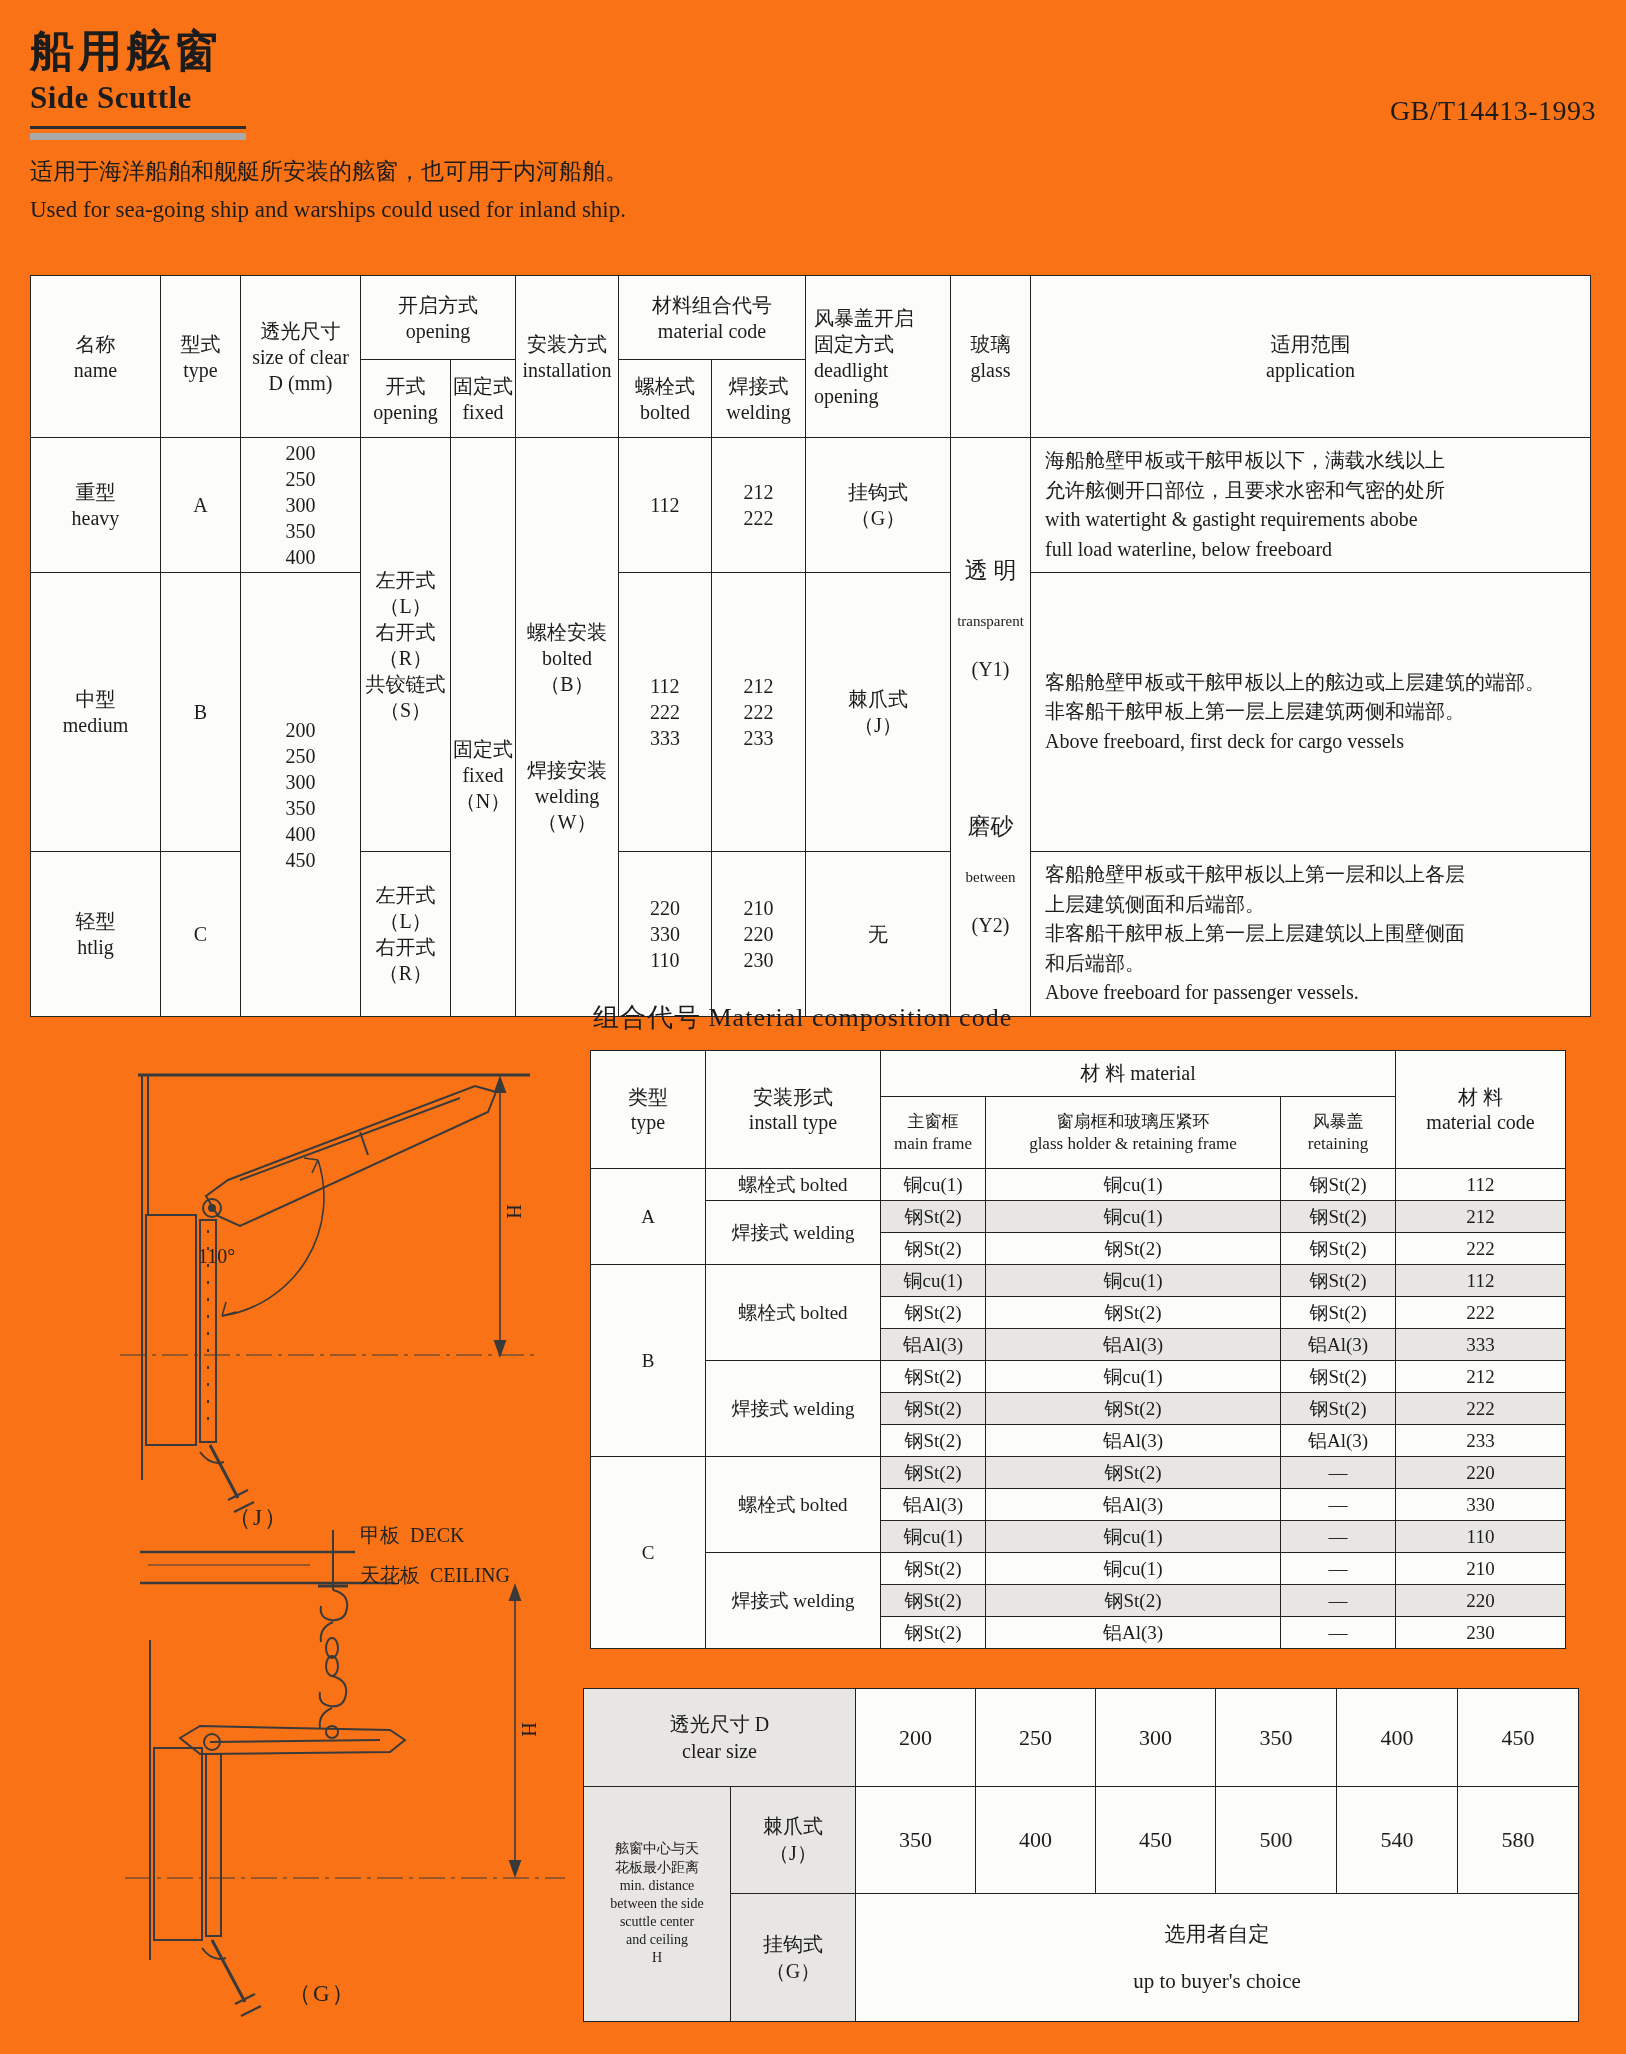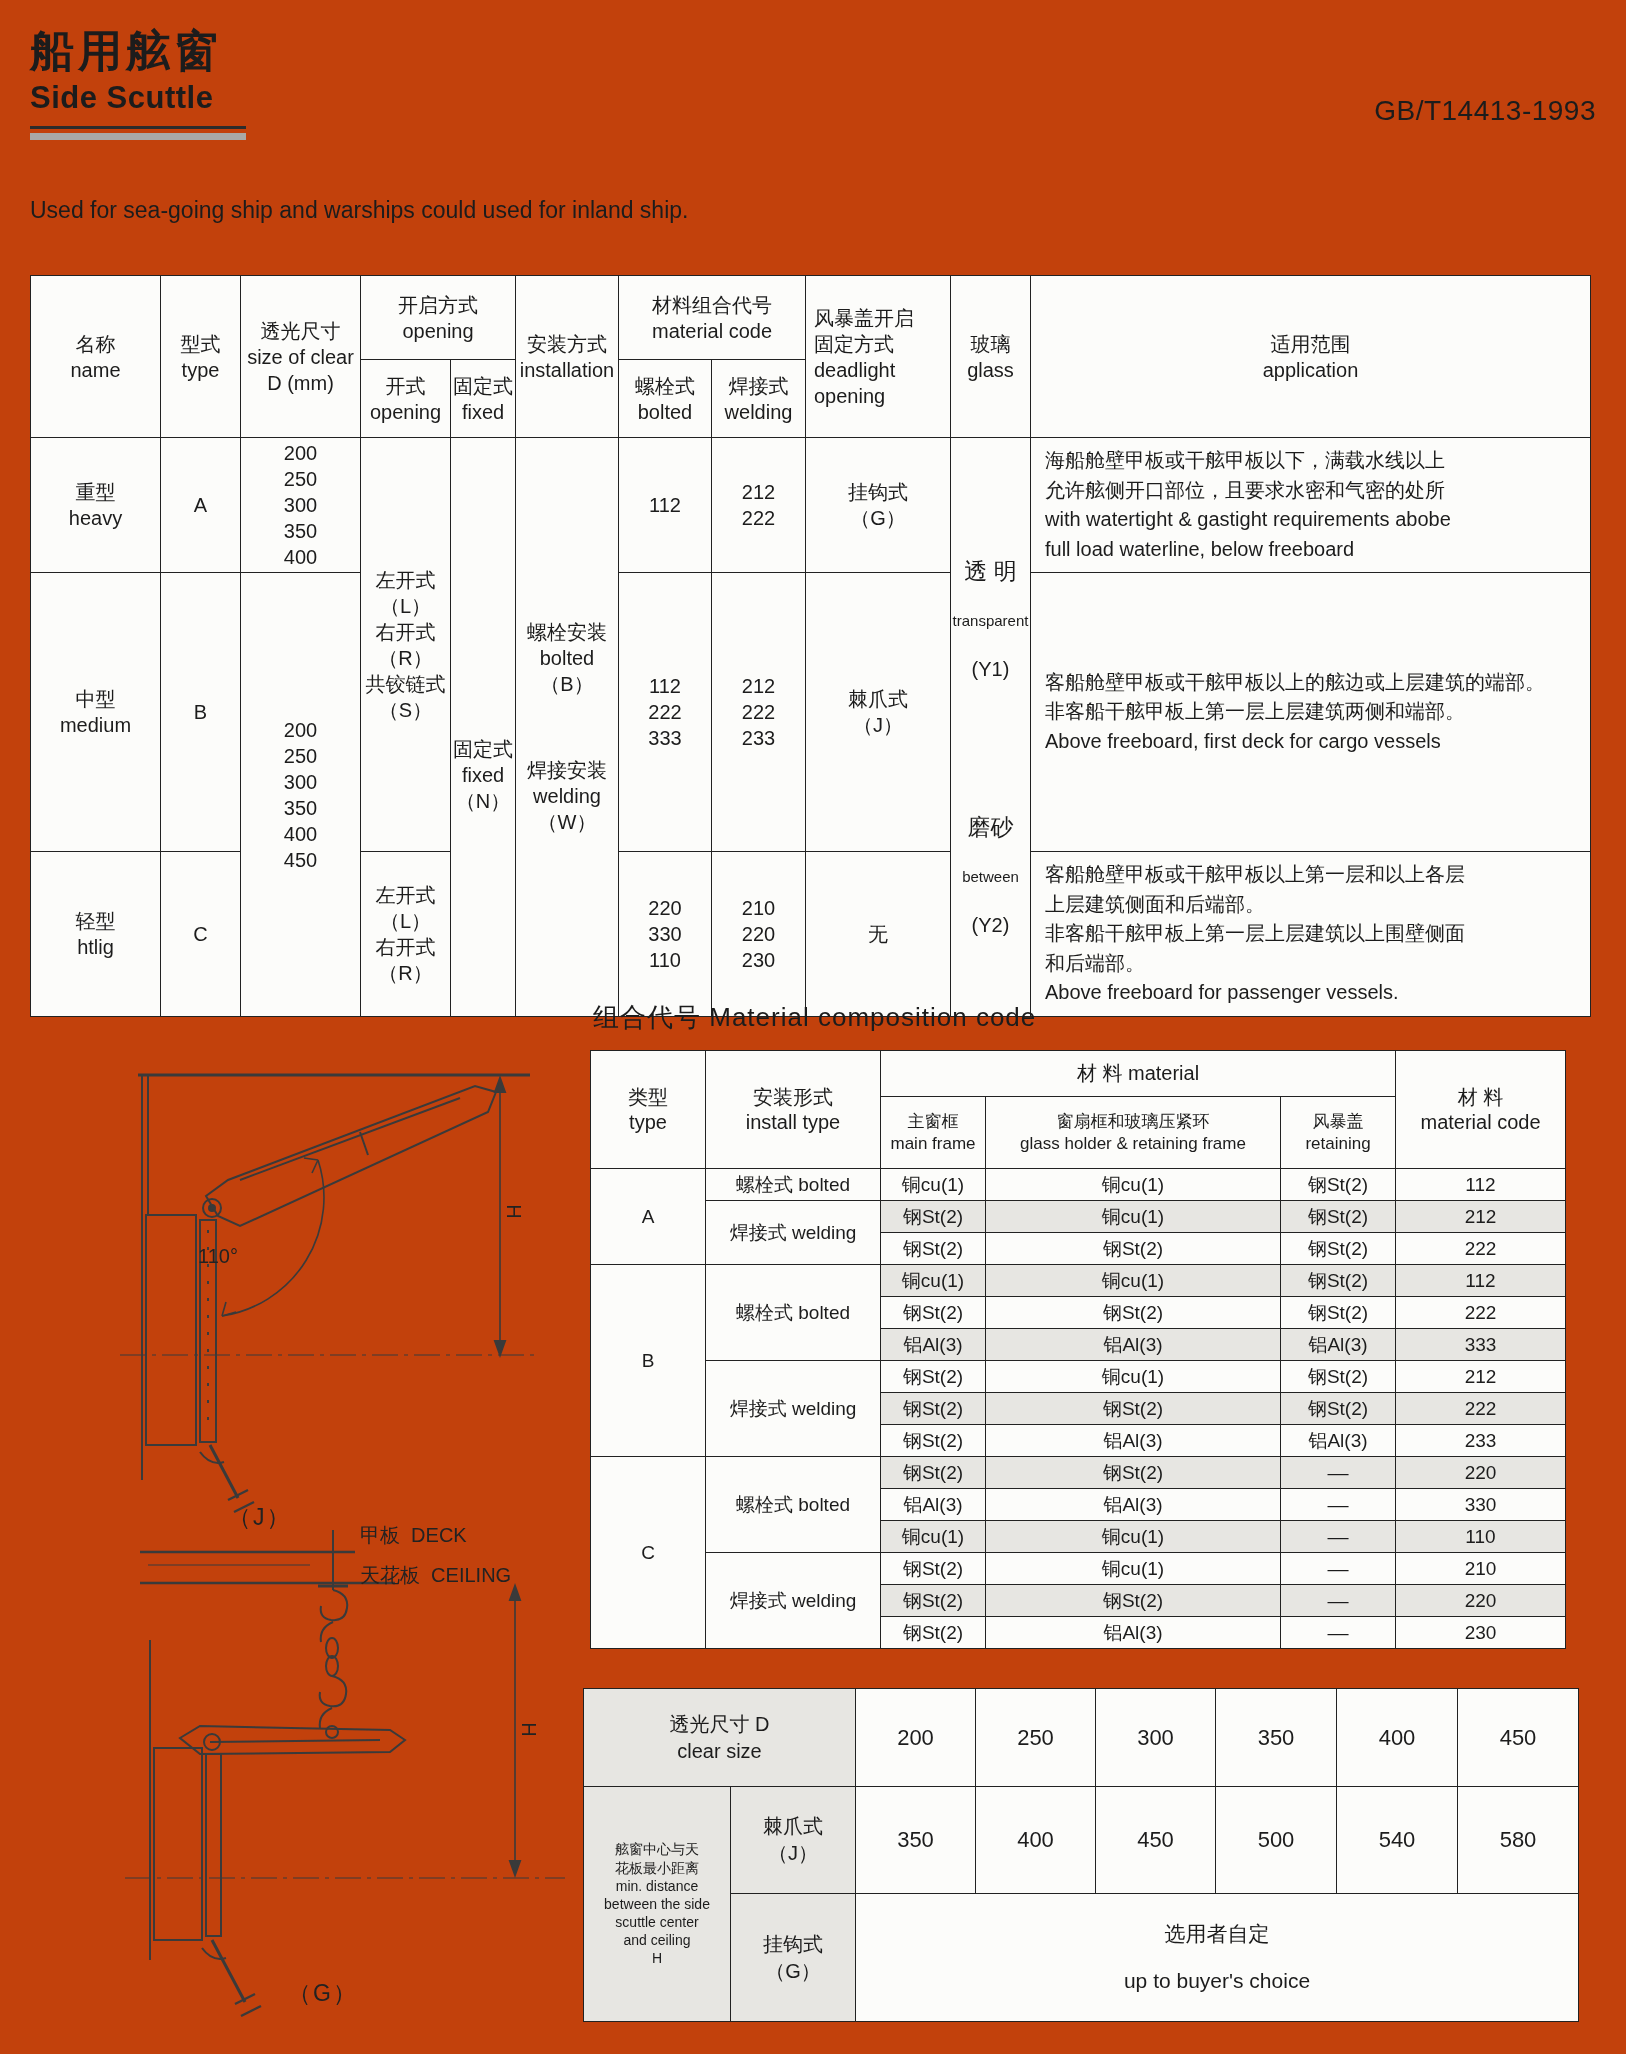--- a/index.html
+++ b/index.html
@@ -1,17 +1,17 @@
 <!DOCTYPE html>
 <html><head>
 <meta charset="utf-8">
 <style>
   html,body{margin:0;padding:0;background:#e8e8e8;}
-  .page{position:relative;width:1626px;height:2054px;background:#c2410c;
-        font-family:Liberation Sans, sans-serif;color:#1c1c1c;overflow:hidden;}
+  .page{position:relative;width:1626px;height:2054px;background:#f97316;
+        font-family:Liberation Serif, serif;color:#1c1c1c;overflow:hidden;}
   .abs{position:absolute;}
   
   .title-cn{left:30px;top:22px;font-size:44px;font-weight:bold;letter-spacing:4px;}
   .title-en{left:30px;top:80px;font-size:31px;font-weight:bold;letter-spacing:.5px;}
   .rule1{left:30px;top:126px;width:216px;height:3px;background:#2c2c2c;}
   .rule2{left:30px;top:133px;width:216px;height:7px;background:#a9a9a7;}
   .standard{right:30px;top:95px;font-size:28px;letter-spacing:.5px;}
   .intro-cn{left:30px;top:156px;font-size:23px;}
   .intro-en{left:30px;top:197px;font-size:23px;}
 
@@ -74,20 +74,21 @@
 </head>
 <body>
 
 <div class="page">
 
   <div class="abs title-cn">船用舷窗</div>
   <div class="abs title-en">Side Scuttle</div>
   <div class="abs rule1"></div>
   <div class="abs rule2"></div>
   <div class="abs standard">GB/T14413-1993</div>
+  <div class="abs intro-cn">适用于海洋船舶和舰艇所安装的舷窗，也可用于内河船舶。</div>
   <div class="abs intro-en">Used for sea-going ship and warships could used for inland ship.</div>
 
   <table class="abs main-table">
     <colgroup>
       <col style="width:130px">
         <col style="width:80px">
         <col style="width:120px">
       <col style="width:90px">
         <col style="width:65px">
         <col style="width:103px">

